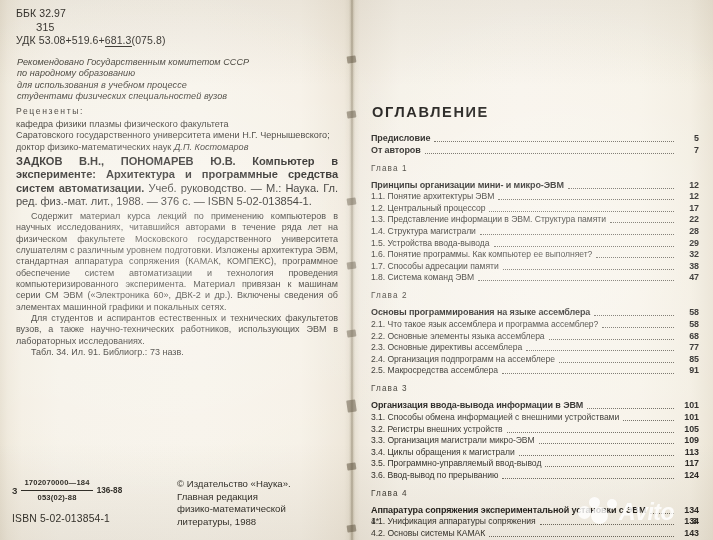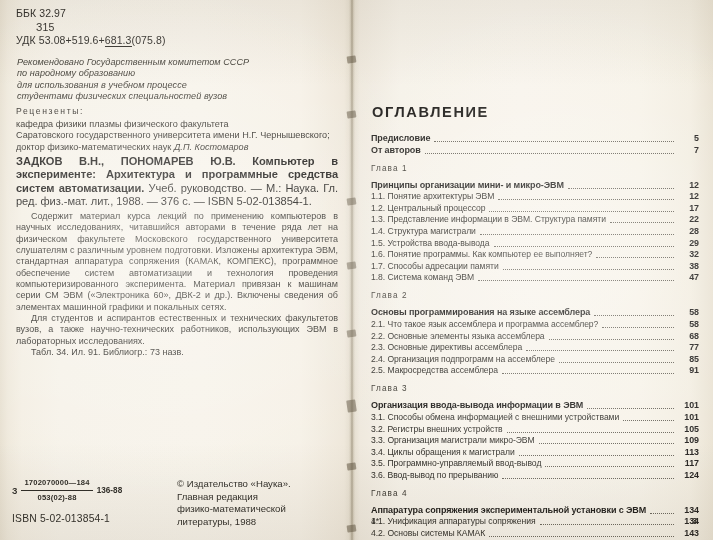--- a/index.html
+++ b/index.html
@@ -399,14 +399,23 @@
   <div class="staple" style="top:111px"></div>
   <div class="staple" style="top:198px"></div>
   <div class="staple" style="top:262px"></div>
   <div class="staple" style="top:330px"></div>
   <div class="staple" style="top:400px; height:12px"></div>
   <div class="staple" style="top:463px"></div>
   <div class="staple" style="top:525px"></div>
 
   <div id="grain"></div>
 
+  <div id="watermark">
+    <span class="wm-logo">
+      <i class="c1"></i>
+        <i class="c2"></i>
+        <i class="c3"></i>
+        <i class="c4"></i>
+    </span>
+    <span class="wm-text">Avito</span>
+  </div>
 
 </div>
 
 </body></html>

